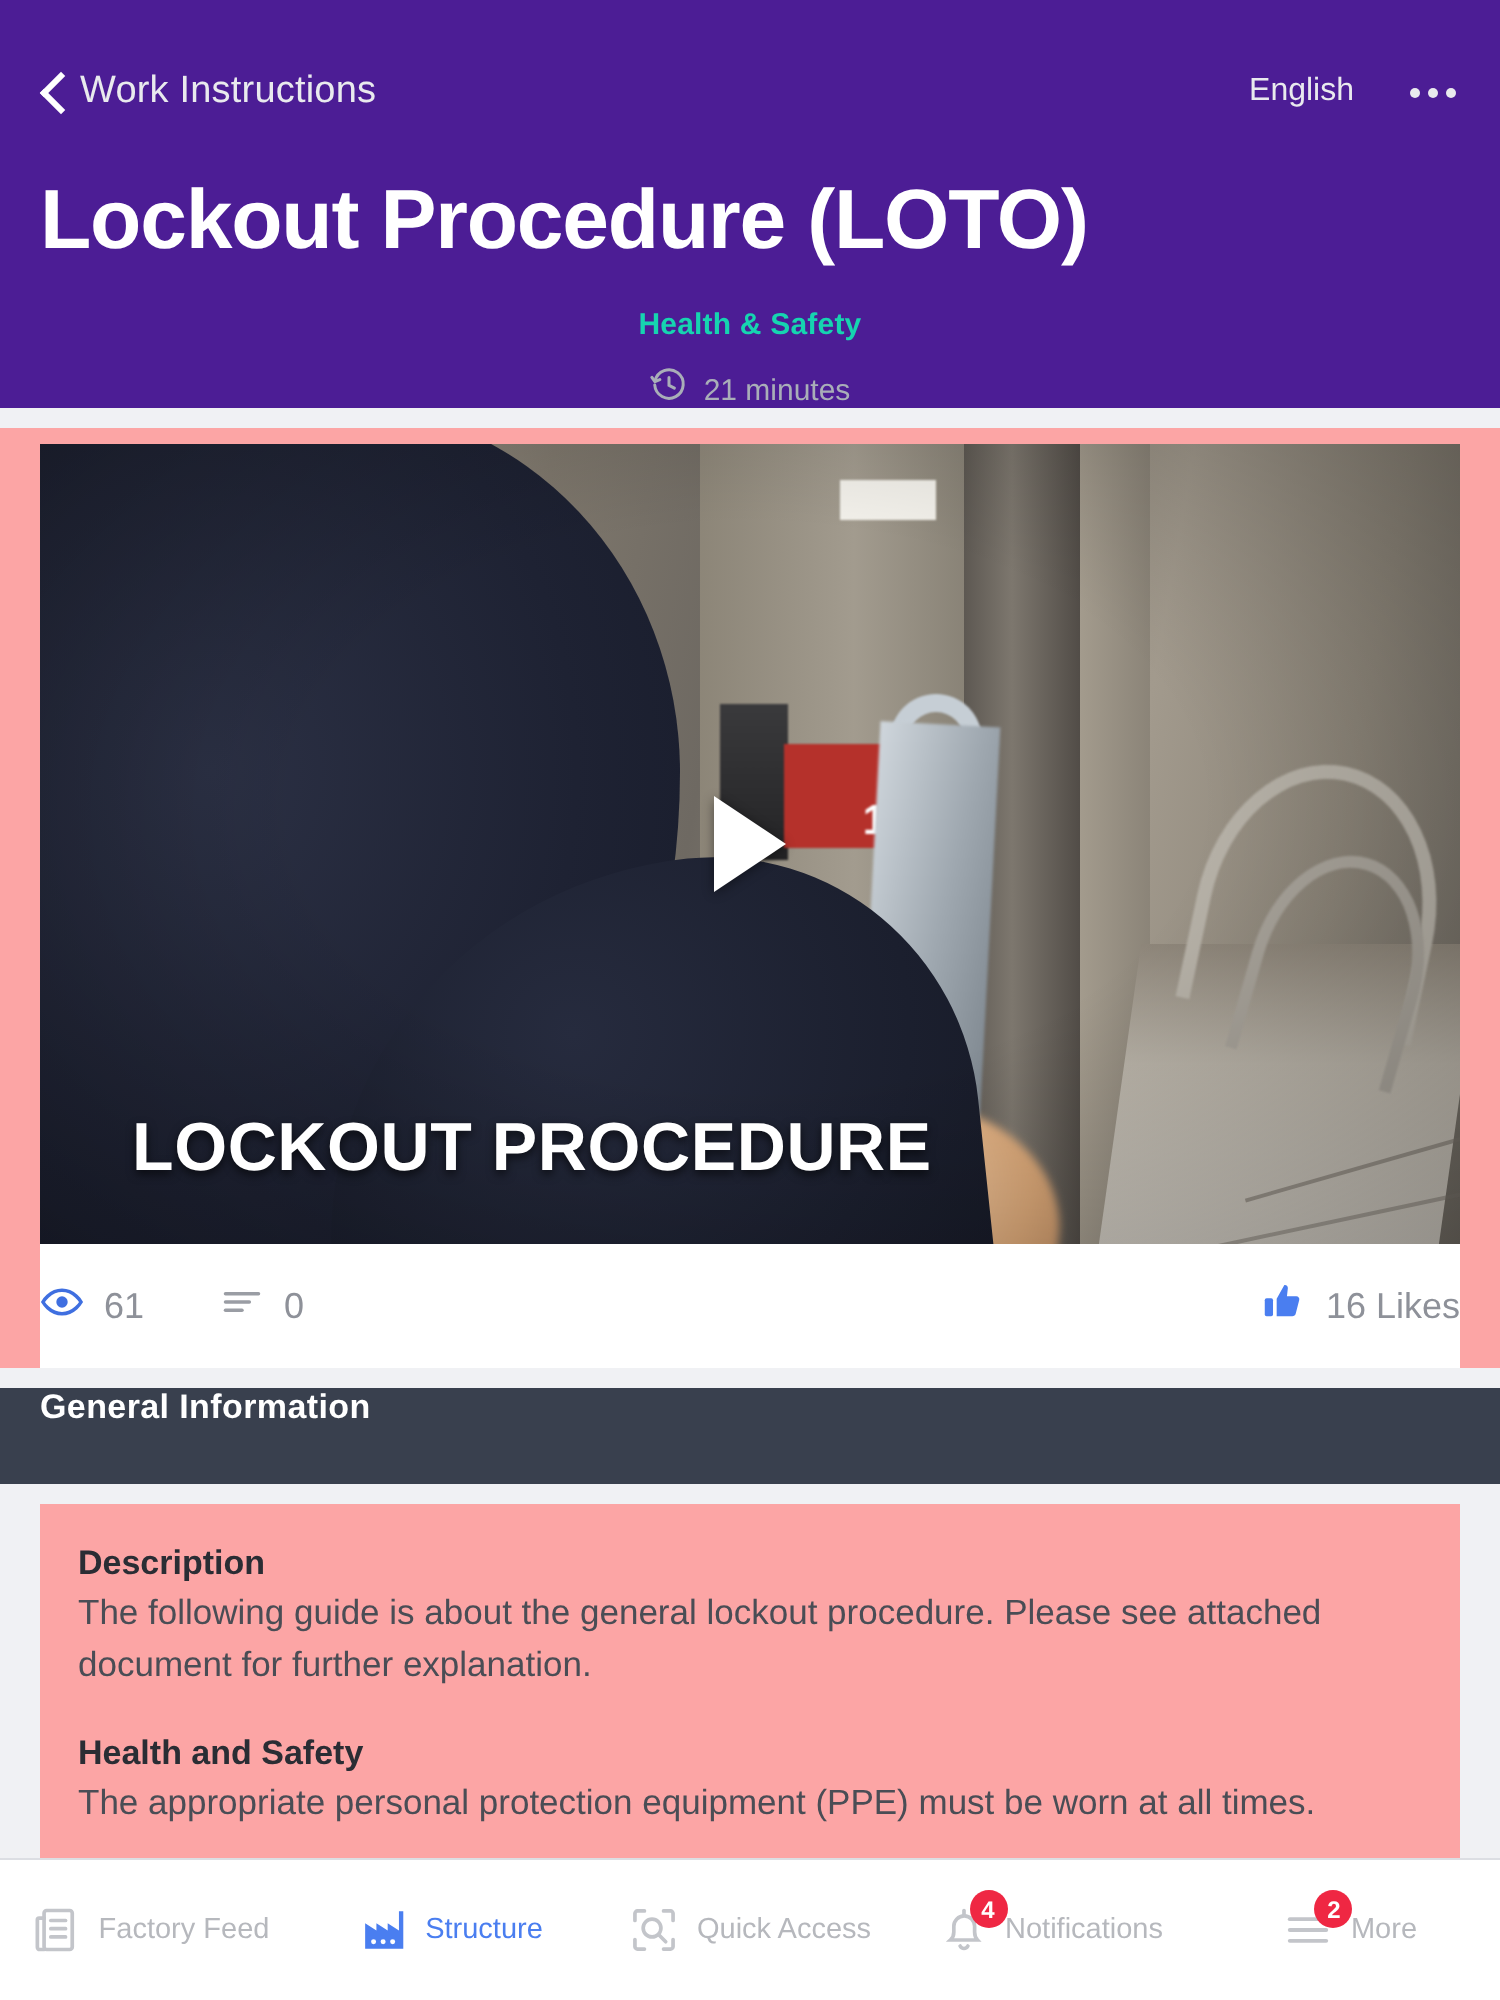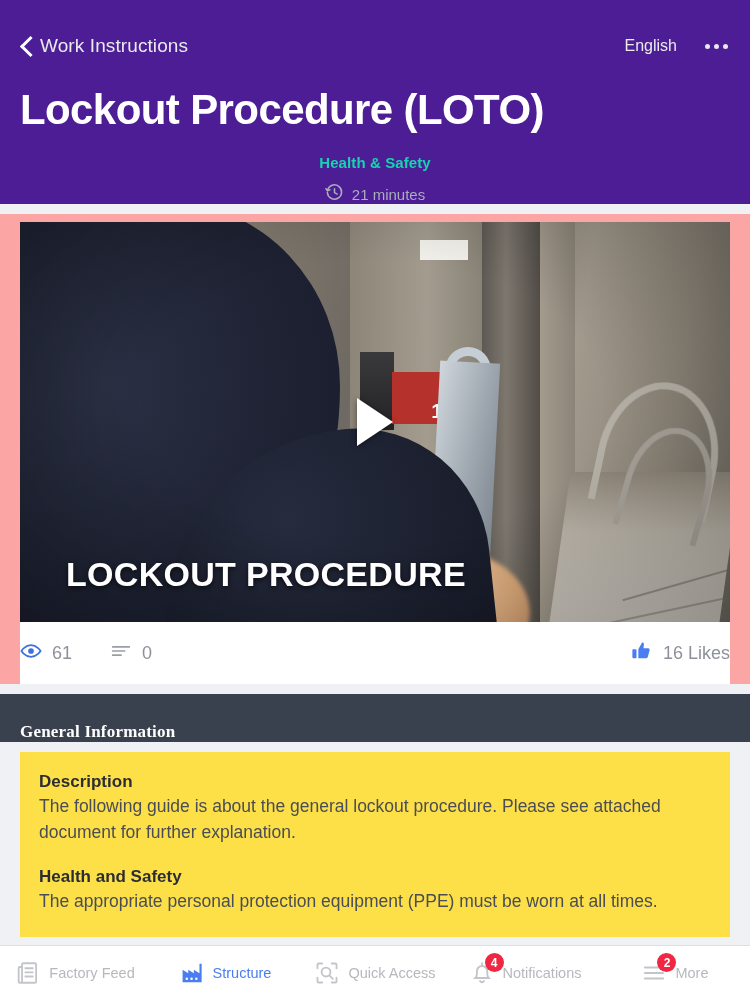--- a/index.html
+++ b/index.html
@@ -301,36 +301,35 @@
   .stat-val { color:#8e9199; font-size:18px; }
   .stat-spacer { flex:1; }
   .likes { display:flex; align-items:center; gap:11px; cursor:pointer; }
   .likes-val { color:#8e9199; font-size:18px; }
 
   
   .section-head {
     background:#39404e;
     height:48px;
     display:flex;
-    align-items:flex-end;
+    align-items:flex-start;
     padding:0 20px;
     margin-top:10px;
-    font-family:Liberation Serif, serif;
   }
   .section-head-title {
     color:#ffffff;
     font-size:17px;
     font-weight:bold;
     letter-spacing:.2px;
   }
 
   
   .content-area { padding:0 20px; }
   .card {
-    background:#fde047;
+    background:#fca5a5;
     padding:20px 19px 22px 19px;
     margin-top:10px;
   }
   .blk-title {
     color:#2a2d34;
     font-size:17px;
     font-weight:bold;
     margin-bottom:2px;
   }
   .blk-body {
@@ -342,21 +341,21 @@
   .card-stub {
     background:#ffffff;
     height:40px;
     margin-top:10px;
   }
 
   
   .bottom-nav {
     position:absolute;
     left:0; bottom:0;
-    width:750px; height:55px;
+    width:750px; height:71px;
     background:#ffffff;
     border-top:1px solid #dcdee3;
     display:flex;
     align-items:flex-end;
   }
   .nav-item {
     flex:1;
     display:flex;
     align-items:center;
     justify-content:center;

